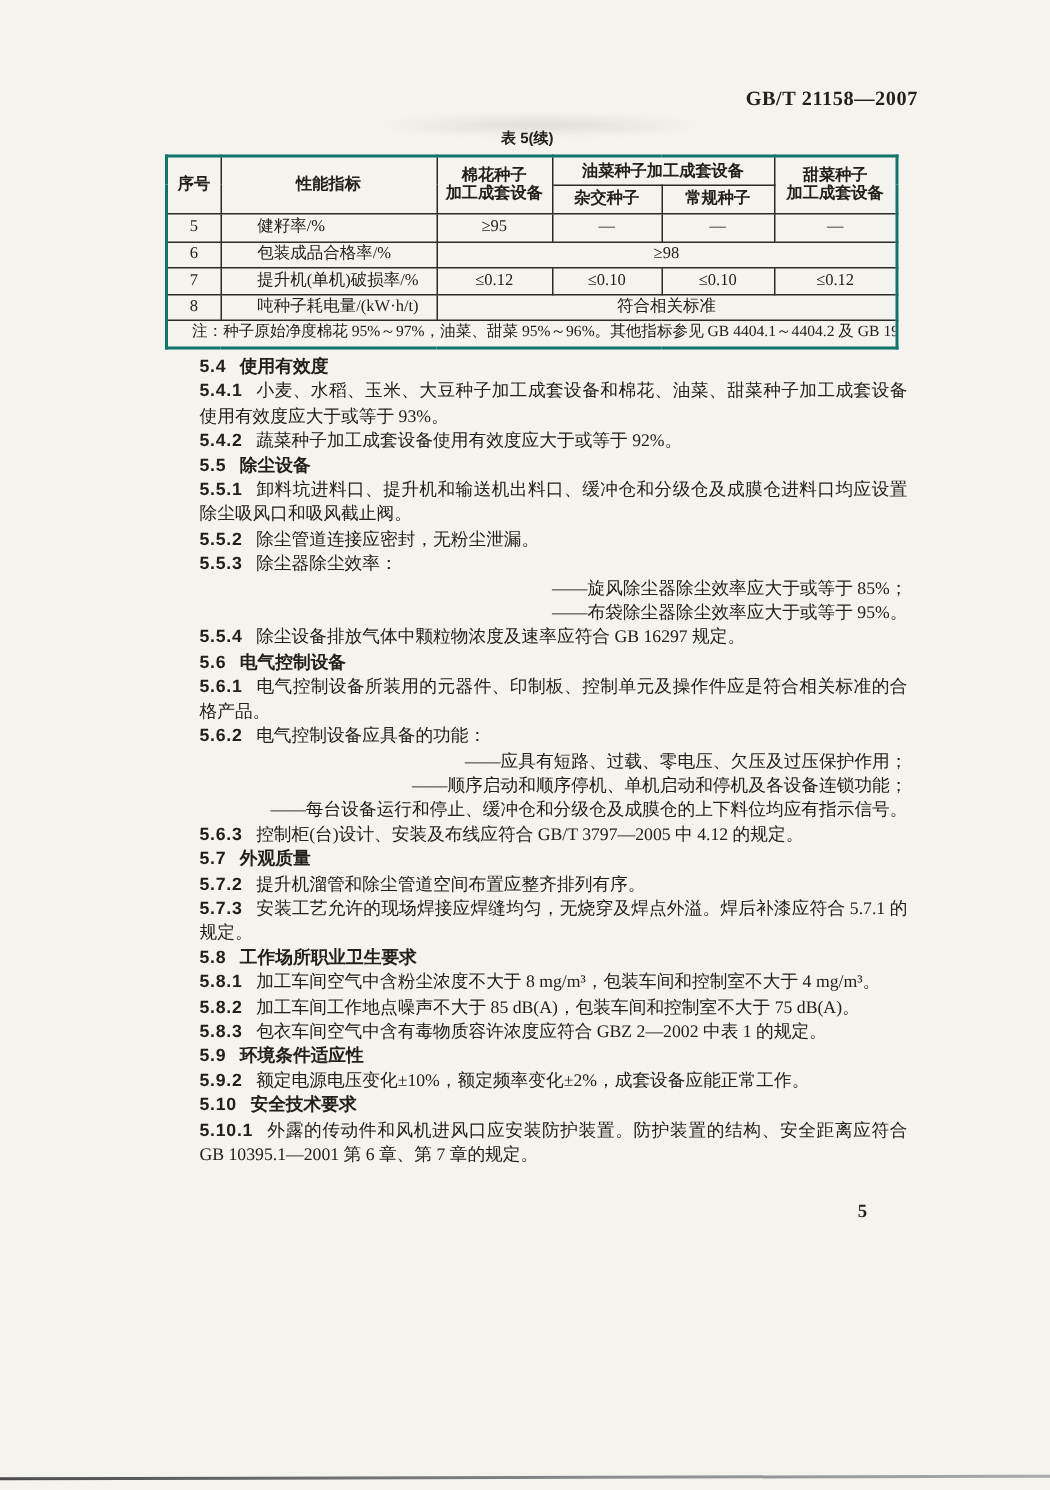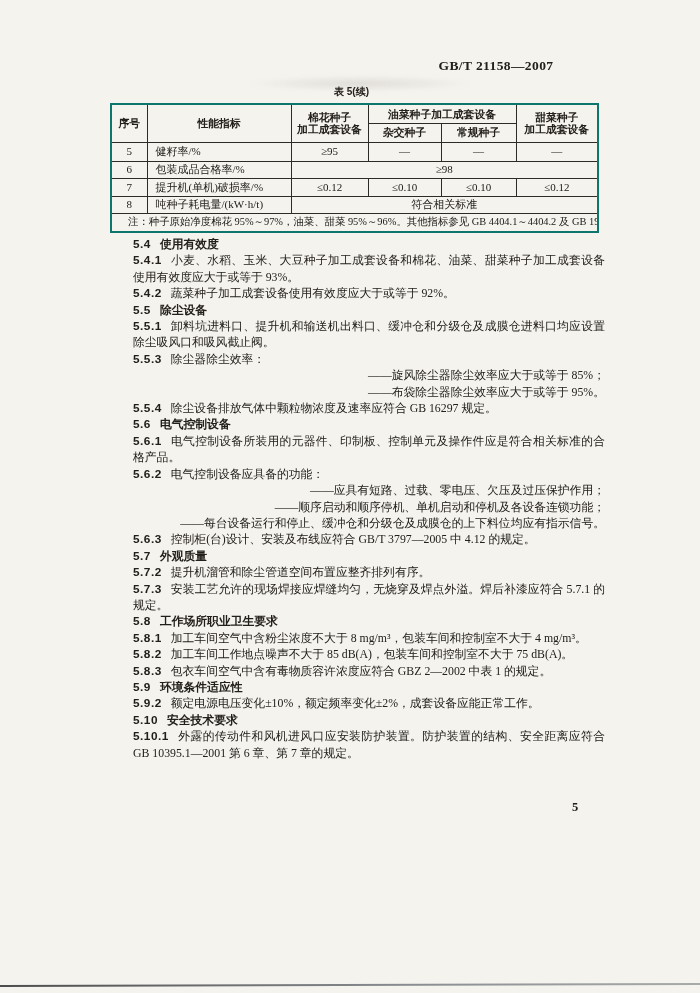--- a/index.html
+++ b/index.html
@@ -25,21 +25,21 @@
   }
   .scan-bottom-line {
     position: absolute; left: 0; top: 984px;
     width: 700px; height: 2px;
     background: linear-gradient(to right, #4c4c4c, #8b8f93 60%, #a8aaa9);
     transform: rotate(-0.15deg);
   }
   
   .doc-header {
     position: absolute; top: 58px; left: 380px; width: 232px;
-    text-align: center;
+    text-align: right;
     font-family: "Liberation Serif", "DejaVu Serif", serif;
     font-weight: bold; font-size: 13.5px; letter-spacing: 0.4px;
   }
   
   .table-title {
     position: absolute; top: 85px; left: 108px; width: 487px;
     text-align: center;
     font-family: "Liberation Sans", "DejaVu Sans", sans-serif;
     font-weight: bold; font-size: 10px;
   }
@@ -53,21 +53,21 @@
     border: 1px solid #2e2b26;
     font-size: 11px; line-height: 12.5px;
     text-align: center; vertical-align: middle;
     padding: 1px 2px;
     overflow: hidden; white-space: nowrap;
   }
   table.spec-table td.hdr {
     font-family: "Liberation Sans", "DejaVu Sans", sans-serif;
     font-weight: bold; font-size: 10.8px;
   }
-  table.spec-table td.left { text-align: left; padding-left: 8px; }
+  table.spec-table td.left { text-align: left; padding-left: 24px; }
   table.spec-table tr.note-row td {
     text-align: left; padding-left: 16px;
     font-size: 10.4px; white-space: nowrap;
   }
   
   .clauses {
     position: absolute; top: 236px; left: 97px; width: 508px;
     font-size: 11.8px; line-height: 16.4px;
   }
   .clause { text-align: justify; margin-left: 36px; }
@@ -160,20 +160,21 @@
       </tr>
     </tbody>
   </table>
 
   <div class="clauses" id="clauses">
       <div class="clause heading"><span class="num">5.4</span><span class="txt">使用有效度</span></div>
       <div class="clause para"><span class="num">5.4.1</span><span class="txt">小麦、水稻、玉米、大豆种子加工成套设备和棉花、油菜、甜菜种子加工成套设备使用有效度应大于或等于 93%。</span></div>
       <div class="clause para"><span class="num">5.4.2</span><span class="txt">蔬菜种子加工成套设备使用有效度应大于或等于 92%。</span></div>
       <div class="clause heading"><span class="num">5.5</span><span class="txt">除尘设备</span></div>
       <div class="clause para"><span class="num">5.5.1</span><span class="txt">卸料坑进料口、提升机和输送机出料口、缓冲仓和分级仓及成膜仓进料口均应设置除尘吸风口和吸风截止阀。</span></div>
+      <div class="clause para"><span class="num">5.5.2</span><span class="txt">除尘管道连接应密封，无粉尘泄漏。</span></div>
       <div class="clause para"><span class="num">5.5.3</span><span class="txt">除尘器除尘效率：</span></div>
       <div class="clause dash"><span class="txt">——旋风除尘器除尘效率应大于或等于 85%；</span></div>
       <div class="clause dash"><span class="txt">——布袋除尘器除尘效率应大于或等于 95%。</span></div>
       <div class="clause para"><span class="num">5.5.4</span><span class="txt">除尘设备排放气体中颗粒物浓度及速率应符合 GB 16297 规定。</span></div>
       <div class="clause heading"><span class="num">5.6</span><span class="txt">电气控制设备</span></div>
       <div class="clause para"><span class="num">5.6.1</span><span class="txt">电气控制设备所装用的元器件、印制板、控制单元及操作件应是符合相关标准的合格产品。</span></div>
       <div class="clause para"><span class="num">5.6.2</span><span class="txt">电气控制设备应具备的功能：</span></div>
       <div class="clause dash"><span class="txt">——应具有短路、过载、零电压、欠压及过压保护作用；</span></div>
       <div class="clause dash"><span class="txt">——顺序启动和顺序停机、单机启动和停机及各设备连锁功能；</span></div>
       <div class="clause dash"><span class="txt">——每台设备运行和停止、缓冲仓和分级仓及成膜仓的上下料位均应有指示信号。</span></div>

